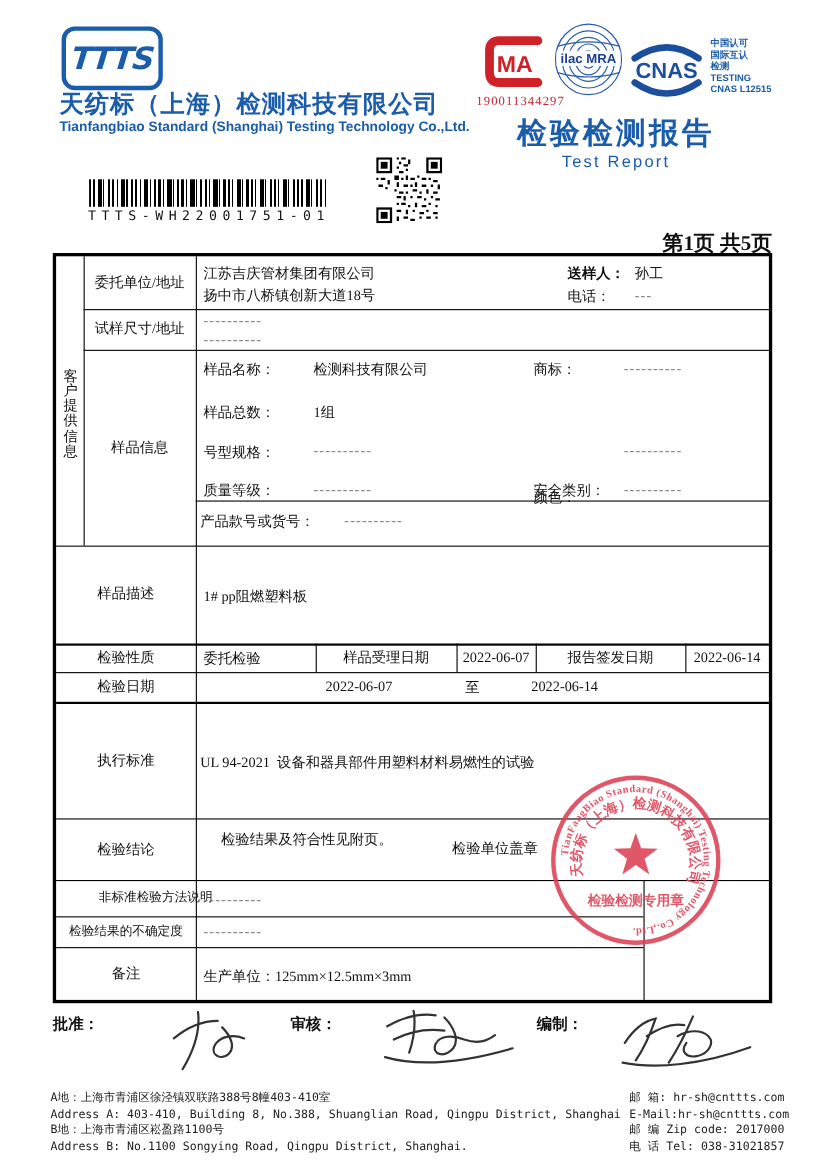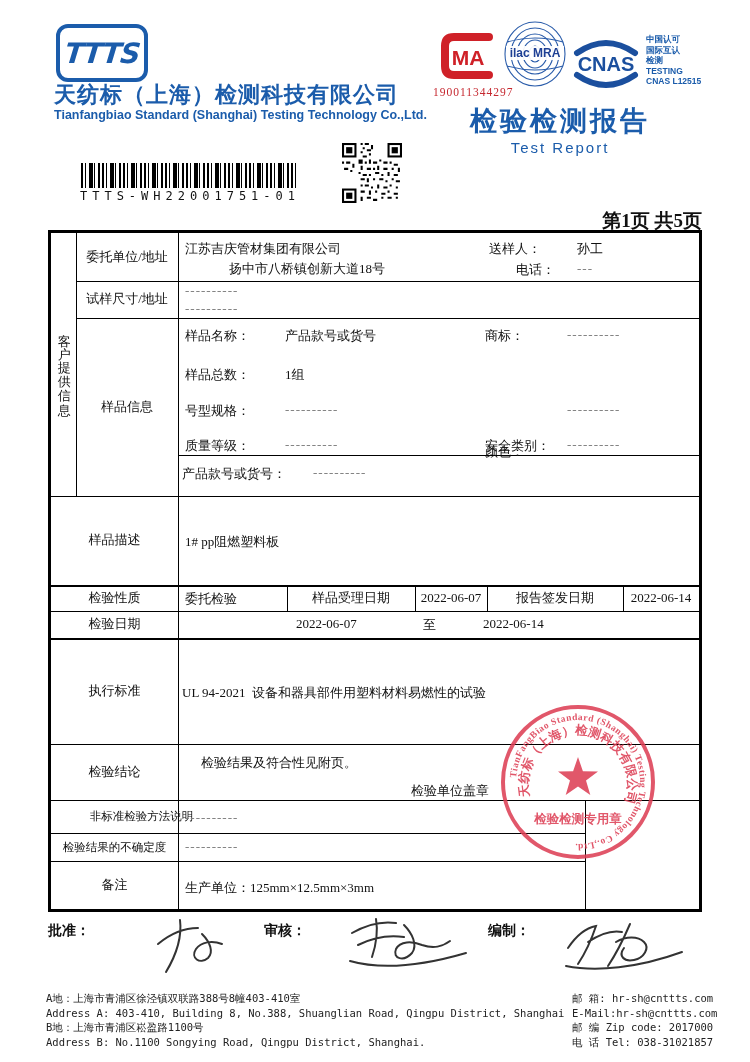--- a/index.html
+++ b/index.html
@@ -145,33 +145,33 @@
     <div class="vline" style="left:534px;top:567px;height:109px;"></div>
     <div class="hline" style="left:0;top:600px;width:534px;"></div>
     <div class="hline" style="left:0;top:628px;width:534px;"></div>
 
     <div class="cell" style="left:0;top:0;width:25px;height:263px;">
       <span class="vert">客户提供信息</span>
     </div>
 
     <div class="cell" style="left:25px;top:0;width:102px;height:48px;">委托单位/地址</div>
     <div class="txt" style="left:134px;top:7px;">江苏吉庆管材集团有限公司</div>
-    <div class="txt" style="left:134px;top:27px;margin-left:44px;">扬中市八桥镇创新大道18号</div>
-    <div class="txt" style="left:438px;top:7px;">送样人：</div>
+    <div class="txt" style="left:134px;top:27px;">扬中市八桥镇创新大道18号</div>
+    <div class="txt" style="left:465px;top:7px;font-weight:bold;">送样人：</div>
     <div class="txt" style="left:526px;top:7px;">孙工</div>
     <div class="txt" style="left:465px;top:28px;">电话：</div>
     <div class="txt dash" style="left:526px;top:28px;">---</div>
 
     <div class="cell" style="left:25px;top:48px;width:102px;height:37px;">试样尺寸/地址</div>
     <div class="txt dash" style="left:134px;top:50px;">----------</div>
     <div class="txt dash" style="left:134px;top:68px;">----------</div>
 
     <div class="cell" style="left:25px;top:85px;width:102px;height:178px;">样品信息</div>
     <div class="txt" style="left:134px;top:94px;">样品名称：</div>
-    <div class="txt" style="left:234px;top:94px;">产品款号或货号</div>
+    <div class="txt" style="left:234px;top:94px;">检测科技有限公司</div>
     <div class="txt" style="left:434px;top:94px;">商标：</div>
     <div class="txt dash" style="left:516px;top:94px;">----------</div>
     <div class="txt" style="left:134px;top:133px;">样品总数：</div>
     <div class="txt" style="left:234px;top:133px;">1组</div>
     <div class="txt" style="left:134px;top:169px;">号型规格：</div>
     <div class="txt dash" style="left:234px;top:169px;">----------</div>
     <div class="txt" style="left:434px;top:169px;margin-top:41px;">颜色：</div>
     <div class="txt dash" style="left:516px;top:169px;">----------</div>
     <div class="txt" style="left:134px;top:204px;">质量等级：</div>
     <div class="txt dash" style="left:234px;top:204px;">----------</div>
@@ -193,21 +193,21 @@
     <div class="cell" style="left:0;top:378px;width:127px;height:27px;">检验日期</div>
     <div class="txt" style="left:245px;top:383px;">2022-06-07</div>
     <div class="txt" style="left:372px;top:383px;">至</div>
     <div class="txt" style="left:432px;top:383px;">2022-06-14</div>
 
     <div class="cell" style="left:0;top:405px;width:127px;height:106px;">执行标准</div>
     <div class="txt" style="left:131px;top:451px;">UL 94-2021  设备和器具部件用塑料材料易燃性的试验</div>
 
     <div class="cell" style="left:0;top:511px;width:127px;height:56px;">检验结论</div>
     <div class="txt" style="left:150px;top:521px;">检验结果及符合性见附页。</div>
-    <div class="txt" style="left:360px;top:549px;font-family:Liberation Mono, monospace;">检验单位盖章</div>
+    <div class="txt" style="left:360px;top:529px;font-family:Liberation Mono, monospace;">检验单位盖章</div>
 
     <div class="cell fs11" style="left:0;top:567px;width:127px;height:33px;padding-left:27px;">非标准检验方法说明</div>
     <div class="txt dash" style="left:134px;top:577px;">----------</div>
 
     <div class="cell fs11" style="left:0;top:600px;width:127px;height:28px;">检验结果的不确定度</div>
     <div class="txt dash" style="left:134px;top:606px;">----------</div>
 
     <div class="cell" style="left:0;top:628px;width:127px;height:48px;">备注</div>
     <div class="txt" style="left:134px;top:646px;">生产单位：125mm×12.5mm×3mm</div>
   </div>

